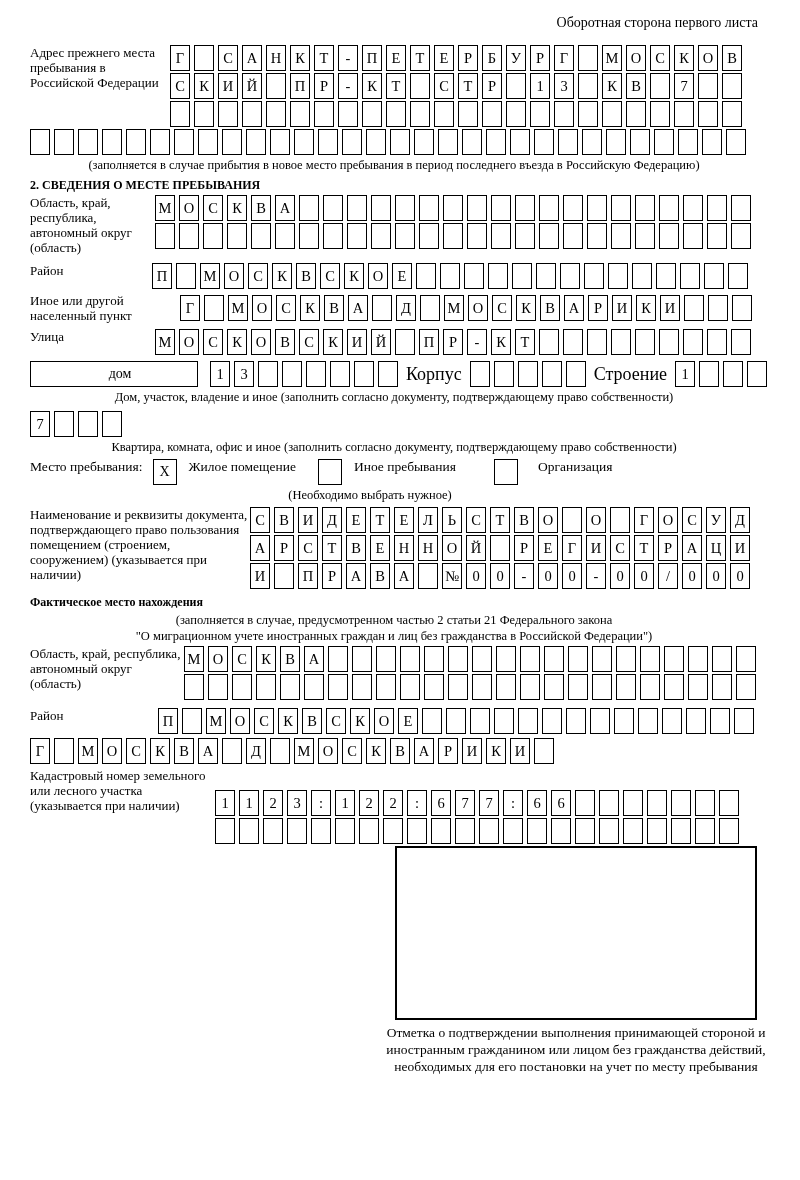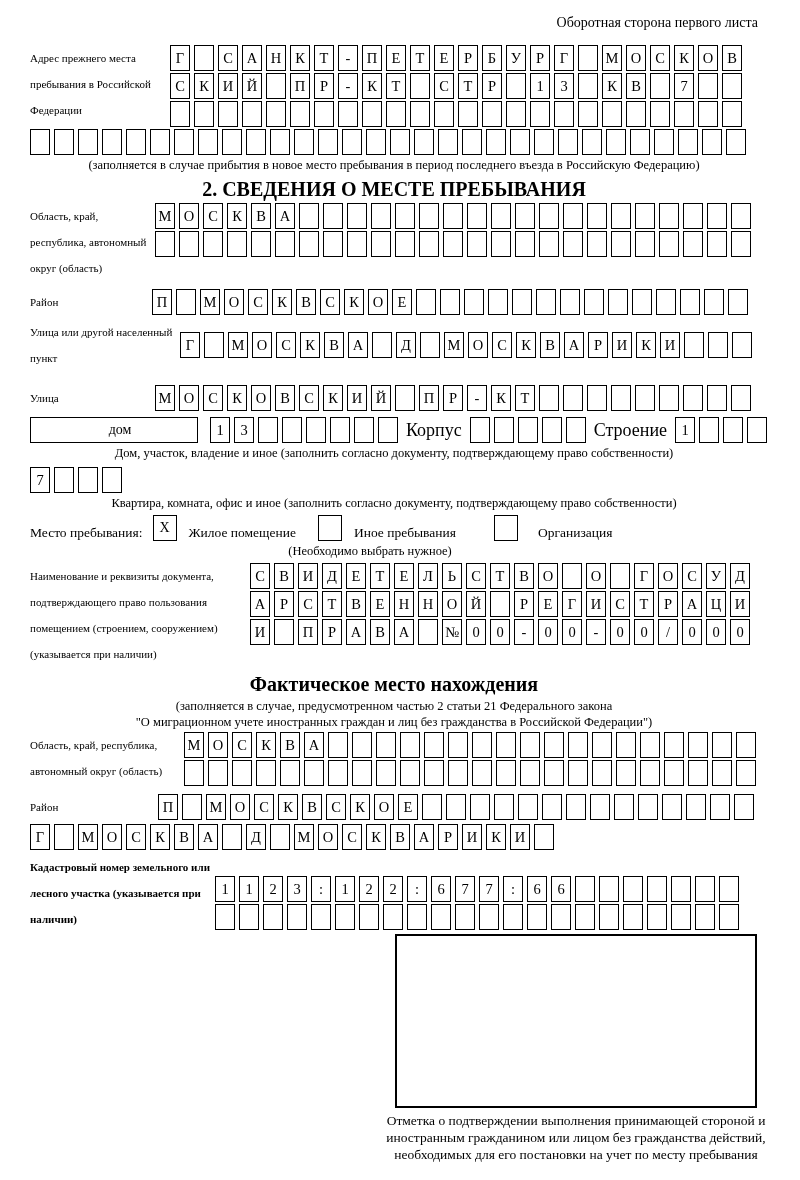--- a/index.html
+++ b/index.html
@@ -2,63 +2,63 @@
 <html><head>
 <meta charset="utf-8">
 <style>
   html,body{margin:0;padding:0;background:#fff;}
   body{
     width:800px;height:1180px;box-sizing:border-box;
     padding:14px 42px 0 30px;overflow:hidden;position:relative;
     color:#000;font-family:"Liberation Serif", serif;
   }
   .header-note{text-align:right;font-size:14px;line-height:17px;}
-  .sec-title{font-weight:bold;text-align:center;font-size:20px;margin:5px 0 2px 0;}
+  .sec-title{font-weight:bold;font-size:12px;margin:5px 0 2px 0;}
   .note{font-size:12.5px;text-align:center;line-height:16px;margin-top:2px;}
   .field{display:flex;align-items:flex-start;}
-  .field .label{font-size:11px;line-height:26px;flex:none;}
+  .field .label{font-size:13px;line-height:15px;flex:none;}
   .rows{display:flex;flex-direction:column;gap:2px;}
   .cellrow{display:flex;gap:4px;height:26px;}
   .cell{
     flex:none;width:20px;height:26px;border:1.5px solid #000;box-sizing:border-box;
     display:flex;align-items:center;justify-content:center;
     font-size:14.5px;line-height:1;
   }
   .f-prev{margin-top:14px;}
   .f-prev .label{width:140px;}
   .fullrow{margin-top:2px;}
   .f-region{margin-top:2px;}
   .f-region .label{width:125px;}
   .f-district{margin-top:8px;}
   .f-district .label{width:122px;}
   .f-city{margin-top:4px;align-items:center;}
   .f-city .label{width:150px;}
-  .f-street{margin-top:14px;align-items:flex-end;}
+  .f-street{margin-top:6px;}
   .f-street .label{width:125px;}
   .houserow{display:flex;align-items:center;margin-top:6px;}
   .wide-box{border:1.5px solid #000;height:26px;box-sizing:border-box;
     display:flex;align-items:center;justify-content:center;font-size:14px;flex:none;}
   .dom-box{width:168px;margin-right:12px;padding-left:12px;}
   .kv-box{width:213px;margin-left:2px;margin-right:12px;}
   .inl{font-size:18px;margin:0 8px;flex:none;}
   .cells-inline{display:flex;gap:4px;}
-  .checkrow{display:flex;align-items:flex-end;margin-top:4px;font-size:13.5px;}
+  .checkrow{display:flex;align-items:flex-start;margin-top:4px;font-size:13.5px;}
   .checkbox{width:24px;height:26px;border:1.5px solid #000;box-sizing:border-box;
     display:flex;align-items:center;justify-content:center;font-size:14px;margin:0 12px 0 10px;flex:none;}
   .f-doc{margin-top:4px;}
   .f-doc .label{width:220px;}
   .act-title{margin-top:6px;}
   .f-aregion{margin-top:2px;}
   .f-aregion .label{width:154px;}
   .f-adistrict{margin-top:8px;}
   .f-adistrict .label{width:128px;}
   .f-acity{margin-top:4px;align-items:center;}
   .f-acity .label{width:202px;}
   .f-cad{margin-top:4px;}
-  .f-cad .label{width:185px;font-weight:bold;}
+  .f-cad .label{width:185px;}
   .f-cad .rows{margin-top:22px;}
   .stamp-box{width:362px;height:174px;border:2px solid #000;box-sizing:border-box;
     margin-left:365px;margin-top:2px;}
   .stamp-caption{width:460px;margin-left:316px;margin-top:4px;
     text-align:center;font-size:13.5px;line-height:17px;}
 </style>
 </head>
 <body>
 
 <div class="header-note">Оборотная сторона первого листа</div>
@@ -267,21 +267,21 @@
       <span class="cell"></span>
       <span class="cell"></span>
       <span class="cell"></span>
       <span class="cell"></span>
       <span class="cell"></span>
       <span class="cell"></span>
     </div>
 </div>
 
 <div class="field f-city">
-  <div class="label">Улица или другой населенный пункт</div>
+  <div class="label">Иное или другой населенный пункт</div>
   <div class="cellrow">
       <span class="cell">Г</span>
       <span class="cell"></span>
       <span class="cell">М</span>
       <span class="cell">О</span>
       <span class="cell">С</span>
       <span class="cell">К</span>
       <span class="cell">В</span>
       <span class="cell">А</span>
       <span class="cell"></span>

